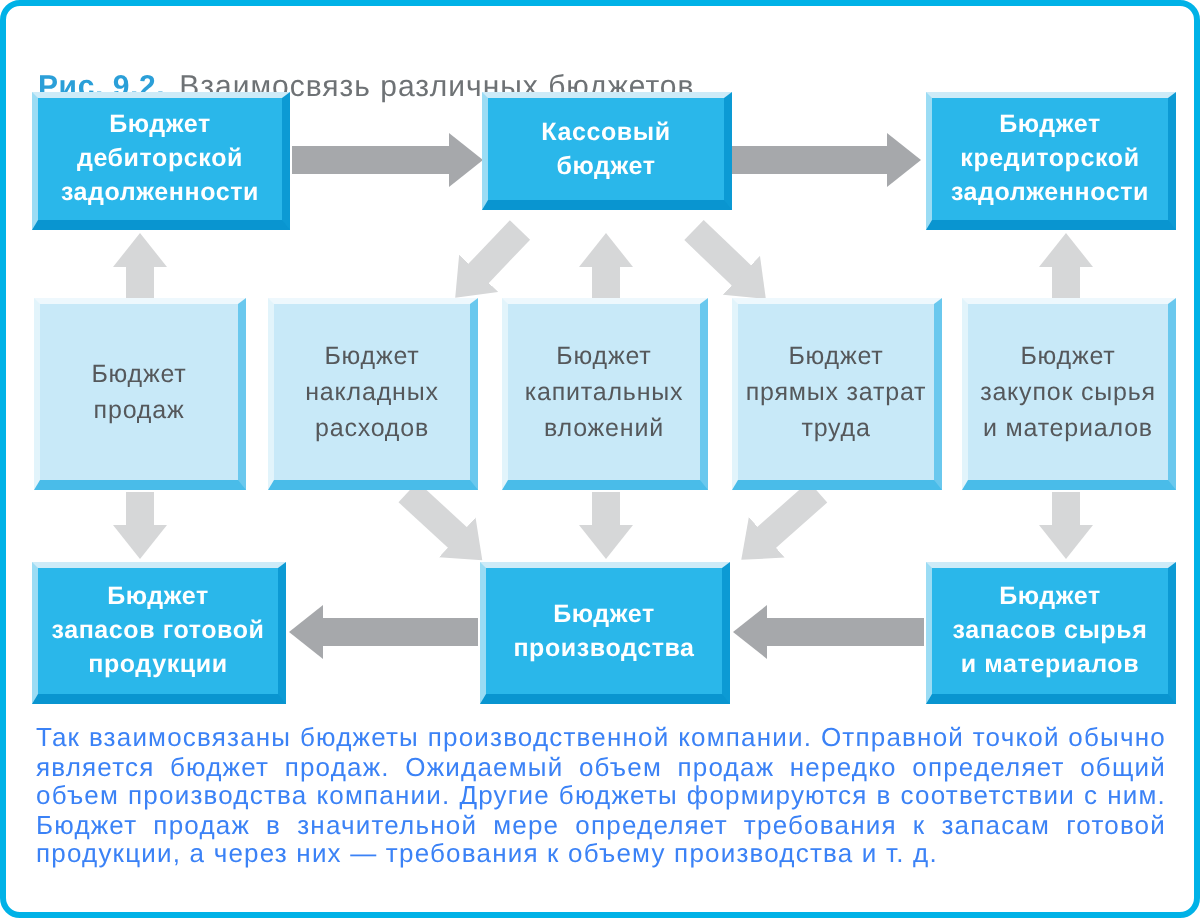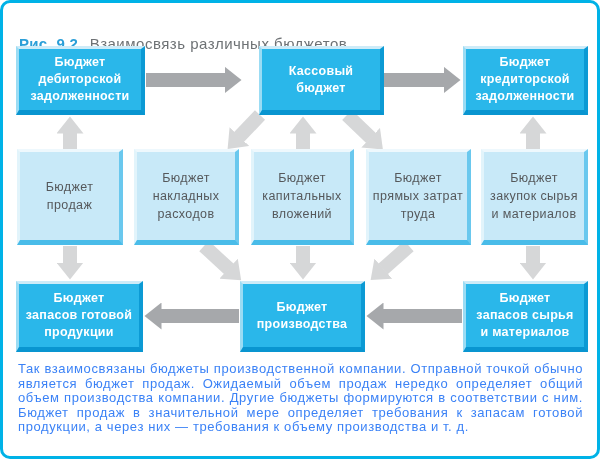--- a/index.html
+++ b/index.html
@@ -28,21 +28,21 @@
     border-top:3px solid #cdebf8; border-left:3px solid #9bdcf4;
     border-right:4px solid #0c9ad4; border-bottom:5px solid #0995d0;
   }
   .box.light {
     background:#c8e9f8; color:#55585b;
     font-size:12.5px; line-height:18px; letter-spacing:0.4px;
     border-top:3px solid #eef8fd; border-left:3px solid #e2f4fb;
     border-right:4px solid #6ac8ee; border-bottom:5px solid #49bce9;
   }
   .pos-receivables    { left:13px;  top:43px;  width:129px; height:69px; }
-  .pos-cash           { left:256px; top:43px;  width:125px; height:69px; }
+  .pos-cash           { left:238px; top:43px;  width:125px; height:59px; }
   .pos-payables       { left:460px; top:43px;  width:125px; height:69px; }
   .pos-sales          { left:14px;  top:146px; width:106px; height:96px; }
   .pos-overhead       { left:131px; top:146px; width:105px; height:96px; }
   .pos-capital        { left:248px; top:146px; width:103px; height:96px; }
   .pos-direct-labor   { left:363px; top:146px; width:105px; height:96px; }
   .pos-procurement    { left:478px; top:146px; width:107px; height:96px; }
   .pos-finished-goods { left:13px;  top:278px; width:127px; height:71px; }
   .pos-production     { left:237px; top:278px; width:125px; height:71px; }
   .pos-raw-stock      { left:460px; top:278px; width:125px; height:71px; }
   .caption {

